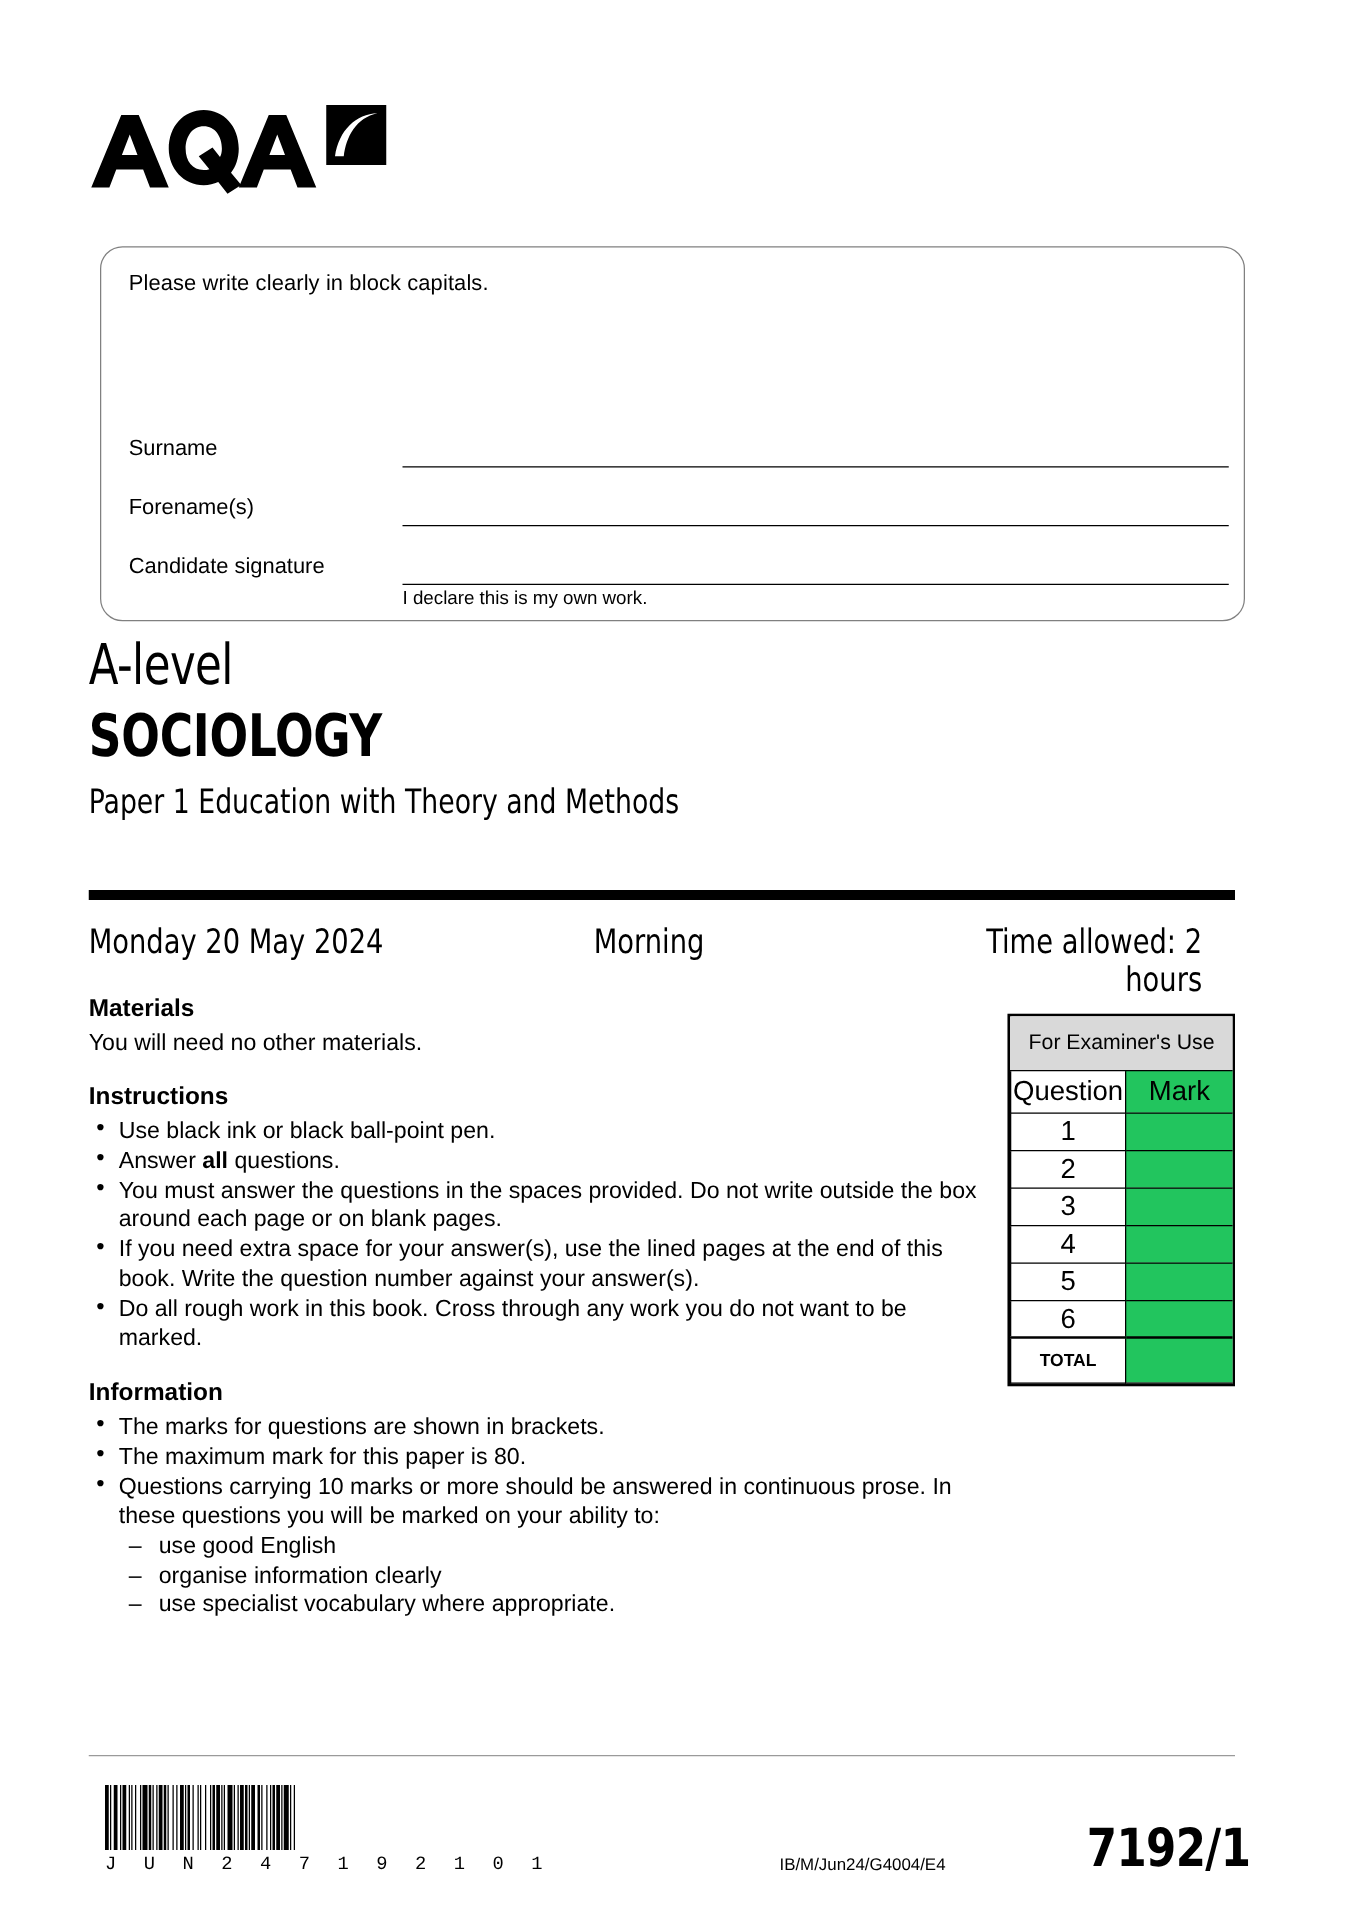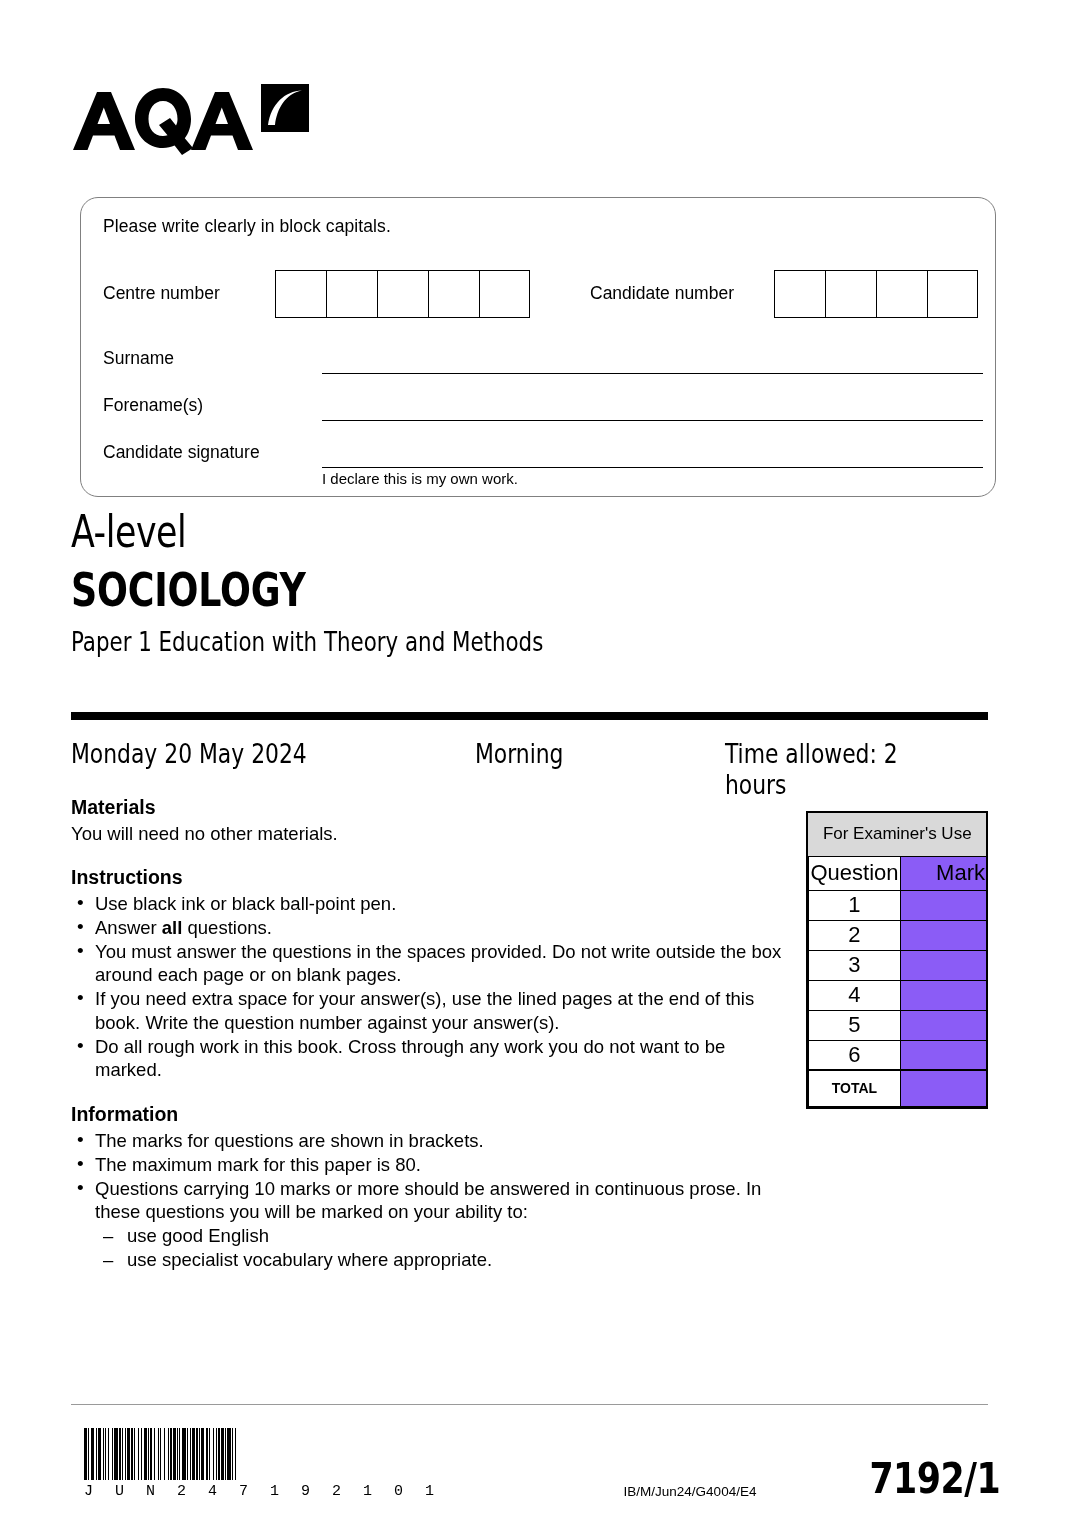--- a/index.html
+++ b/index.html
@@ -163,20 +163,21 @@
 
   
   .dateline {
     position: absolute;
     left: 71px;
     top: 738px;
     width: 917px;
     height: 36px;
     font-family: "DejaVu Sans Condensed", "Liberation Sans Narrow", "Liberation Sans", sans-serif;
     font-size: 27px;
+    text-align: right;
   }
   .dateline .d1 { position: absolute; left: 0;   top: 0; transform: scaleX(0.9); transform-origin: left center;}
   .dateline .d2 { position: absolute; left: 404px; top: 0; transform: scaleX(0.9); transform-origin: left center;}
   .dateline .d3 { position: absolute; left: 654px; top: 0; transform: scaleX(0.9); transform-origin: left center;}
 
   
   .content {
     position: absolute;
     left: 71px;
     top: 796px;
@@ -252,23 +253,22 @@
     height: 43px;
     font-size: 17px;
     background: #d9d9d9;
   }
   .exam-table td.qcol {
     width: 92px;
     background: #ffffff;
   }
   .exam-table td.mcol {
     width: 88px;
-    background: #8b5cf6;
+    background: #22c55e;
     border-right: none;
-    text-align: right;
   }
   .exam-table td.colhead { height: 34px; }
   .exam-table tr.total td.qcol {
     font-weight: 700;
     font-size: 14px;
     height: 36px;
     border-top: 2.5px solid #000;
   }
   .exam-table tr.total td.mcol {
     border-top: 2.5px solid #000;
@@ -341,37 +341,20 @@
         <path d="M120 72 L144 14 L158 14 L182 72 L167 72 L161.5 57.5 L140 57.5 L134.5 72 Z M144.5 46 L157 46 L150.8 29.5 Z"></path>
         <path d="M190 6 L238 6 L238 54 L190 54 Z"></path>
         <path d="M197 47 C200 26 214 13 231 12.5 C214 16 206 31 204 47 Z" fill="#ffffff"></path>
       </g>
     </svg>
   </div>
 
   <div class="cand-box">
     <div class="please-write">Please write clearly in block capitals.</div>
 
-    <div class="row-centre">
-      <div class="lbl-centre">Centre number</div>
-      <div class="boxes" id="centre-boxes">
-        <span class="cell"></span>
-        <span class="cell"></span>
-        <span class="cell"></span>
-        <span class="cell"></span>
-        <span class="cell"></span>
-      </div>
-      <div class="lbl-candidate">Candidate number</div>
-      <div class="boxes" id="candidate-boxes">
-        <span class="cell"></span>
-        <span class="cell"></span>
-        <span class="cell"></span>
-        <span class="cell"></span>
-      </div>
-    </div>
 
     <div class="name-row" id="row-surname">
       <div class="nlabel">Surname</div>
       <div class="nline"></div>
     </div>
 
     <div class="name-row" id="row-forename">
       <div class="nlabel">Forename(s)</div>
       <div class="nline"></div>
     </div>
@@ -417,20 +400,21 @@
     <div class="gap"></div>
 
     <p class="sec-head">Information</p>
     <ul class="bullets">
       <li>The marks for questions are shown in brackets.</li>
       <li>The maximum mark for this paper is 80.</li>
       <li>Questions carrying 10 marks or more should be answered in continuous prose. In these questions you will be marked on your ability to:</li>
     </ul>
     <ul class="dashes">
       <li>use good English</li>
+      <li>organise information clearly</li>
       <li>use specialist vocabulary where appropriate.</li>
     </ul>
   </div>
 
   <div class="exam-table">
     <table>
       <tbody>
         <tr>
           <td class="head" colspan="2">For Examiner's Use</td>
         </tr>

